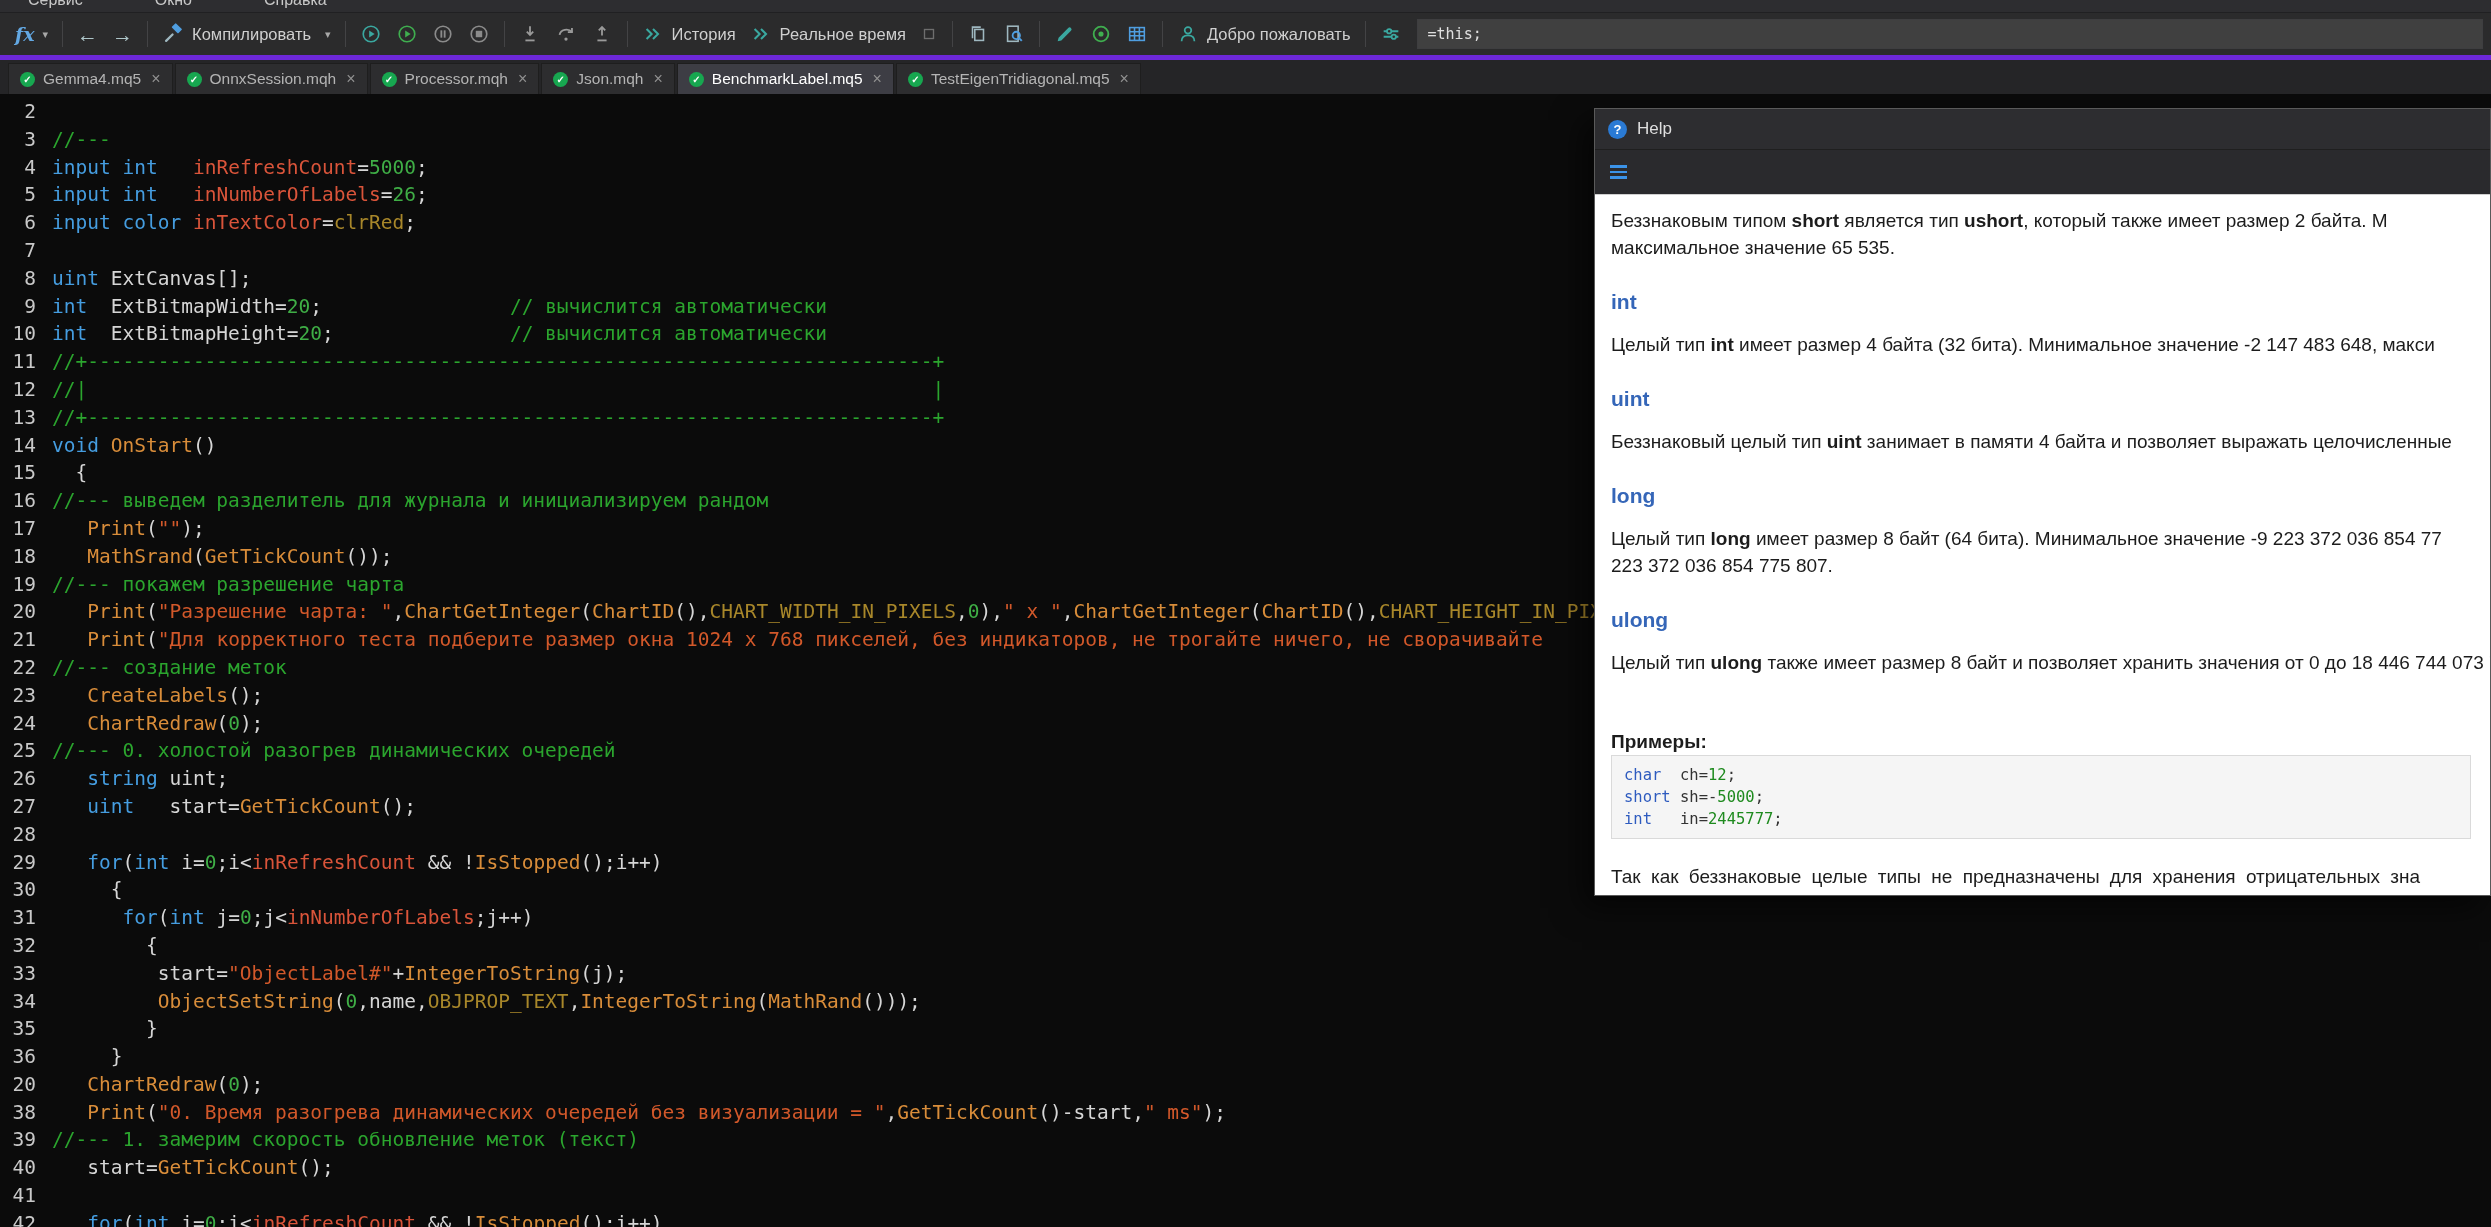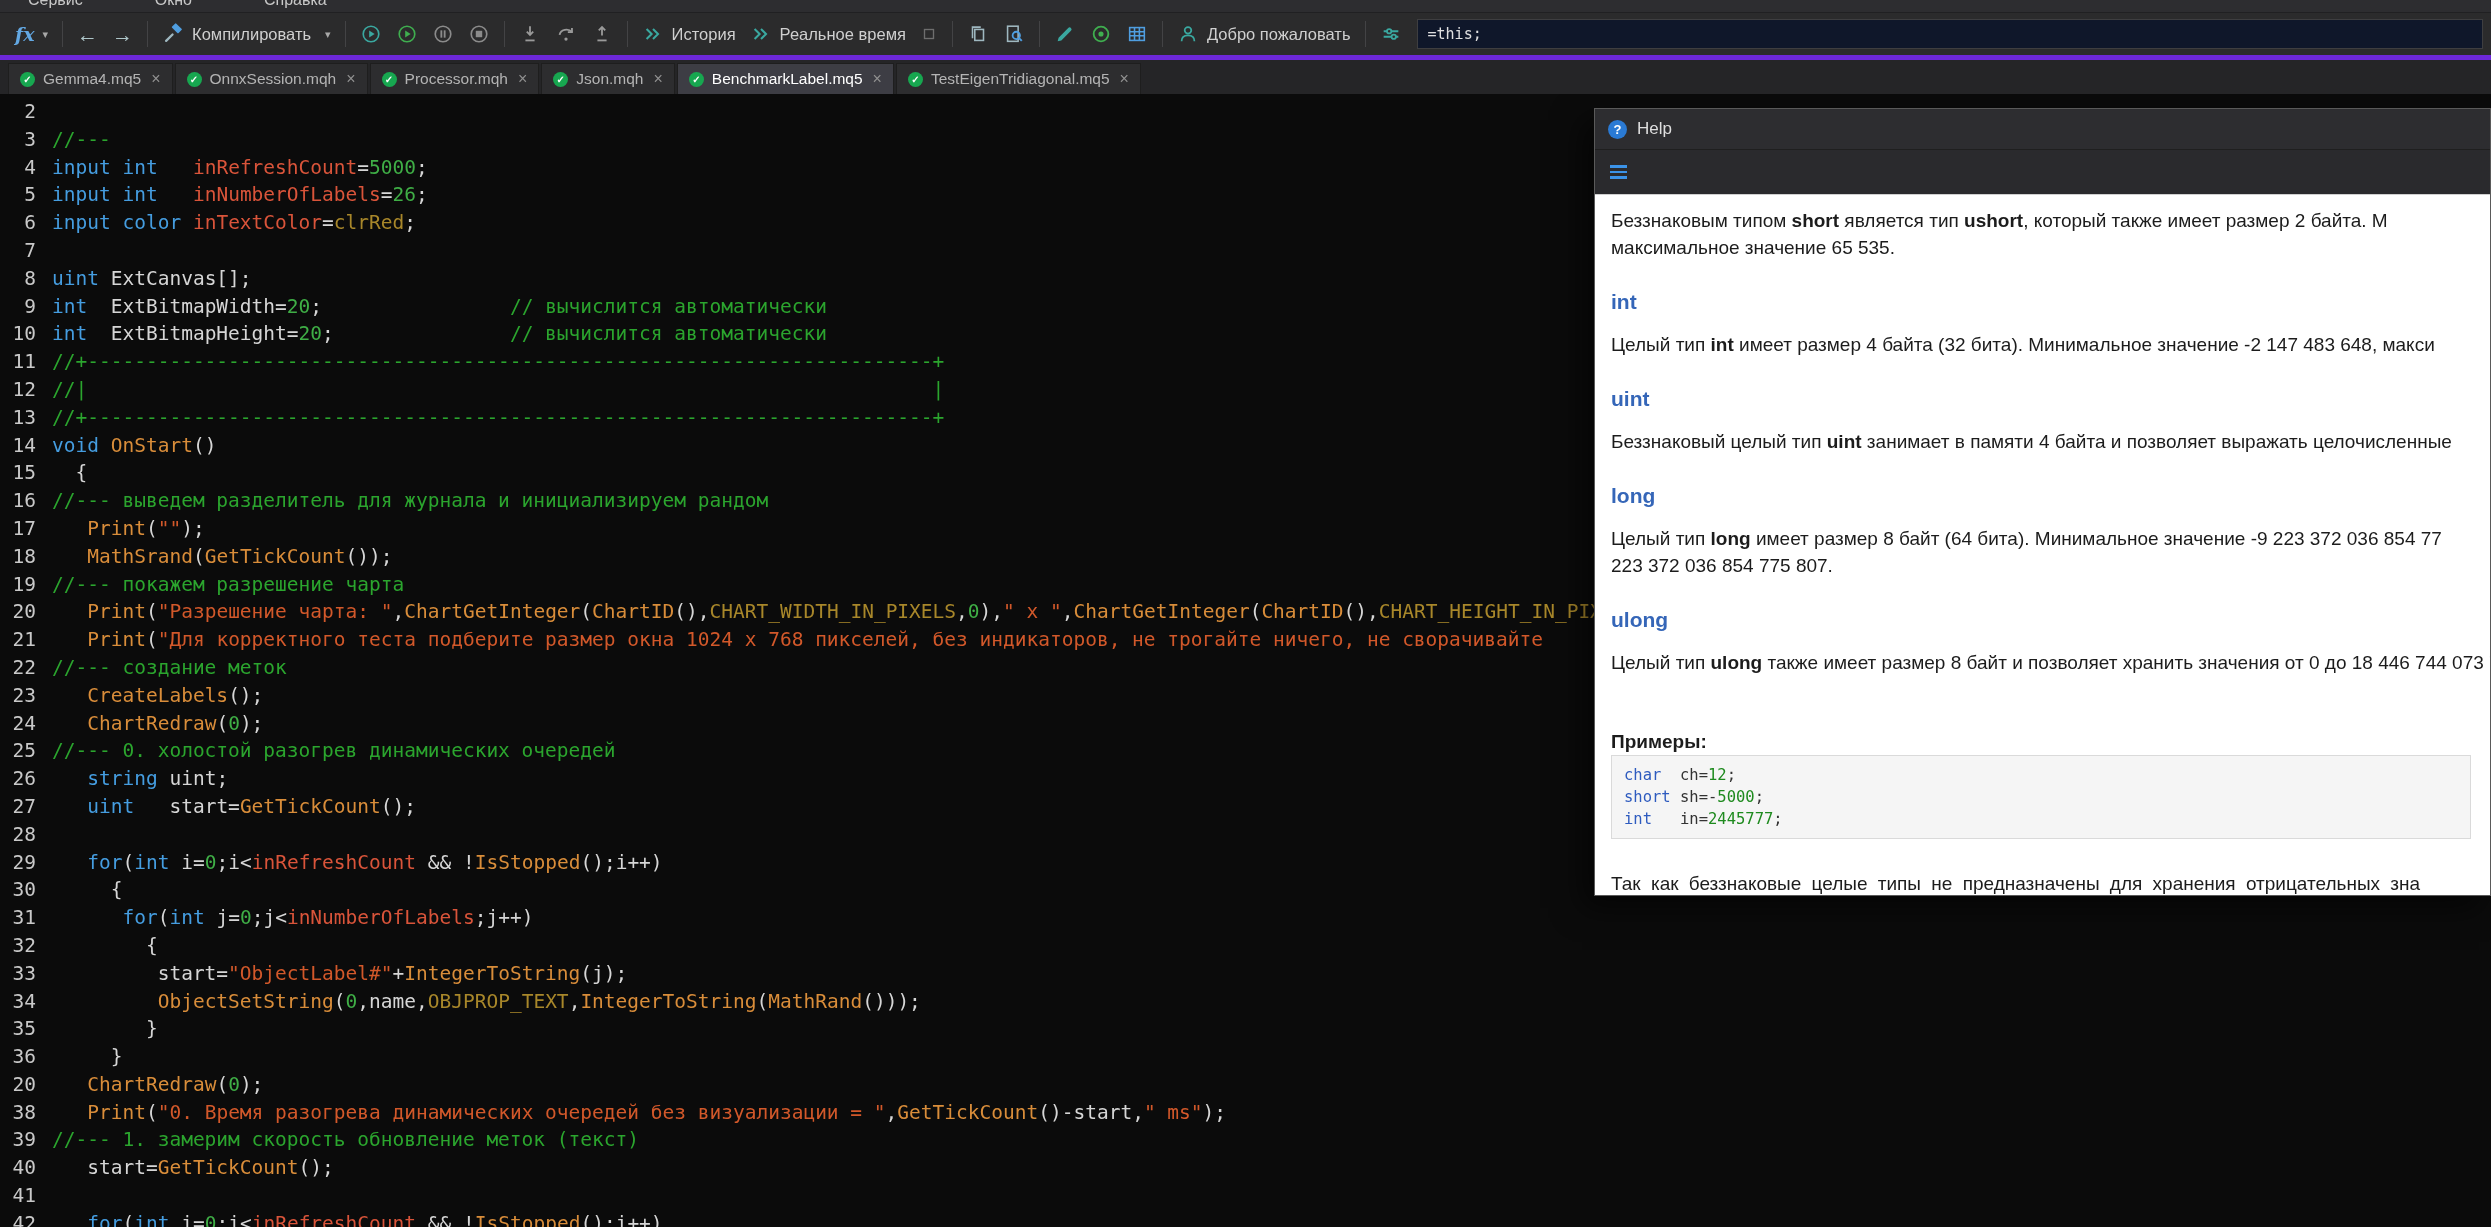--- a/index.html
+++ b/index.html
@@ -11,21 +11,21 @@
   .menu-items{position:absolute;top:-13px;left:28px;display:flex;gap:72px;color:#c8c8c8;font-size:16px;line-height:25px;white-space:nowrap}
 
   
   .toolbar{height:47px;background:#2b2b2c;border-bottom:5px solid #6d28d9;display:flex;align-items:center;padding:0 8px}
   .tb-sep{width:1px;height:26px;background:#434345;margin:0 7px;flex:none}
   .tb-btn{display:flex;align-items:center;gap:8px;padding:0 7px;height:36px;color:#cfcfcf;font-size:16.5px;flex:none;border-radius:3px;cursor:default;white-space:nowrap}
   .tb-btn svg{flex:none}
   .fx-label{font-family:"DejaVu Serif",serif;font-style:italic;font-weight:bold;font-size:19px;color:#63a8e3}
   .caret{font-size:11px;color:#a8a8a8}
   .arrow{font-size:21px;color:#aec6c9;line-height:1}
-  .tb-search{flex:1;height:30px;margin-left:8px;background:#0f172a;border:1px solid #3e3e40;color:#e0e0e0;font-family:"DejaVu Sans Mono",monospace;font-size:15px;padding:0 10px;outline:none}
+  .tb-search{flex:1;height:30px;margin-left:8px;background:#404040;border:1px solid #3e3e40;color:#e0e0e0;font-family:"DejaVu Sans Mono",monospace;font-size:15px;padding:0 10px;outline:none}
 
   
   .tab-bar{height:34px;background:#252527;display:flex;align-items:stretch;padding-left:8px}
   .tab{display:flex;align-items:center;gap:8px;padding:0 11px;margin:3px 2px 0 0;background:#2d2d2f;border:1px solid #1e1e1e;border-bottom:none;color:#b4b4b4;font-size:15.5px;white-space:nowrap}
   .tab.active{background:#3d3d44;color:#ffffff}
   .tab-ico{width:15px;height:15px;border-radius:50%;background:#17a750;color:#fff;font-size:10px;font-weight:bold;display:flex;align-items:center;justify-content:center;flex:none}
   .tab-close{color:#909090;font-size:16px;margin-left:2px}
 
   
   .editor{position:relative;height:1133px;background:#0b0b0b;overflow:hidden}
@@ -43,21 +43,21 @@
   .help-toolbar{flex:none;height:46px;background:#2a2a2d;border-top:1px solid #1f1f1f;border-bottom:1px solid #cfcfcf;display:flex;align-items:center;padding:0 15px}
   .hamburger{display:flex;flex-direction:column;gap:3px}
   .hamburger i{display:block;width:17px;height:2.5px;background:#3b93e8}
   .help-content{flex:1;background:#fff;color:#1c1c1c;font-size:19px;padding:12px 0 0 16px;overflow:hidden}
   .hline{white-space:nowrap;overflow:hidden;line-height:27px}
   .hline b{font-weight:bold}
   .hh{color:var(--heading_blue);font-size:21px;font-weight:bold;margin:28px 0 16px;line-height:26px}
   .hlabel{font-weight:bold;margin-top:52px;line-height:27px;font-size:19px}
   .hcode{margin-top:0;width:860px;background:#f5f5f5;border:1px solid #dadada;padding:8px 12px;font-family:"DejaVu Sans Mono",monospace;font-size:15.5px;line-height:22px;color:#333}
   .hcode div{white-space:pre}
-  .spread{word-spacing:5px;margin-top:31px}
+  .spread{word-spacing:5px;margin-top:24px}
   .hc-k{color:var(--hk)} .hc-n{color:var(--hn)} .hc-p{color:var(--hp)}
 </style>
 </head>
 <body>
 
 <div class="app">
 
   <div class="menu-strip">
     <div class="menu-items">
         <span>Сервис</span>

